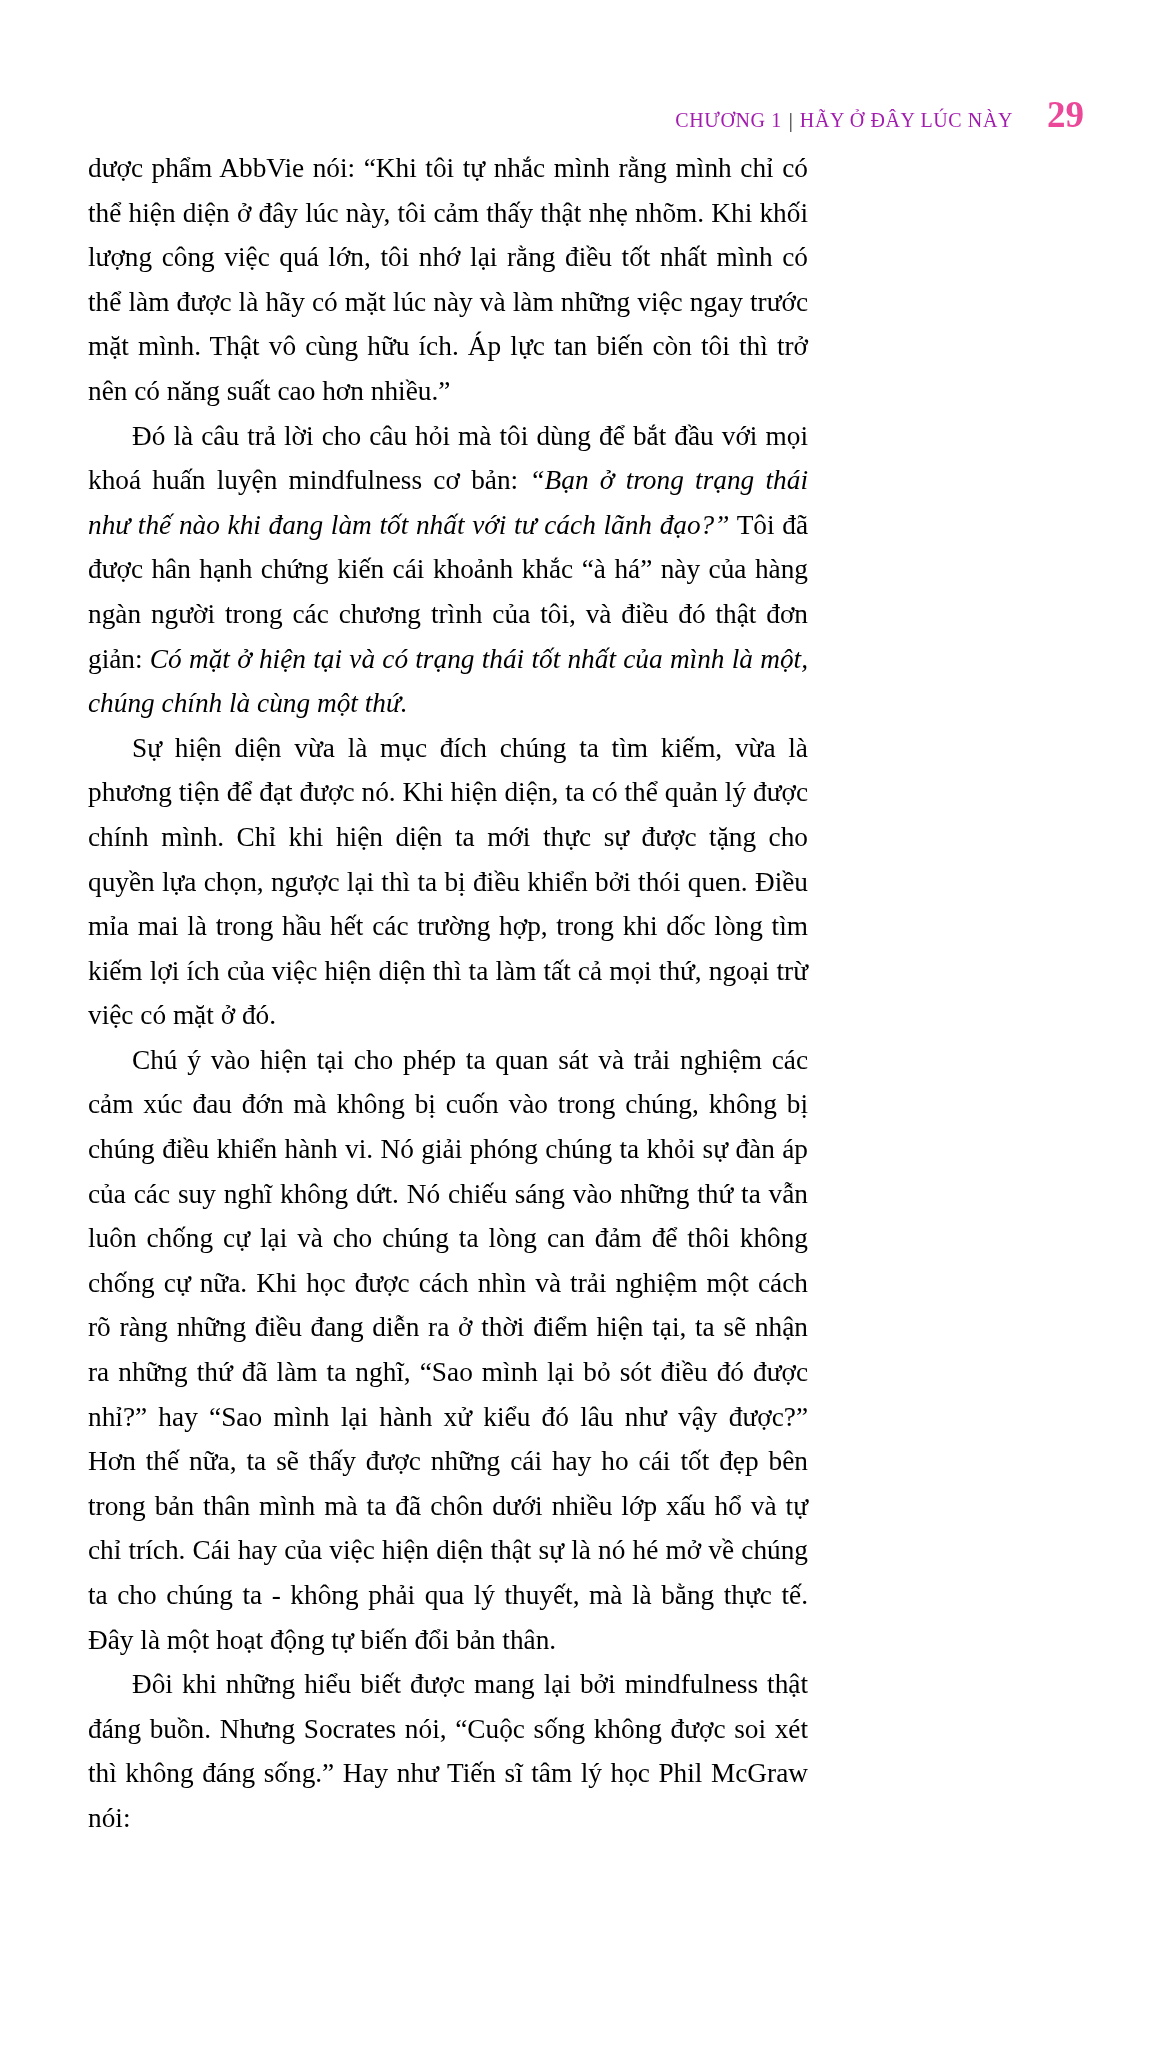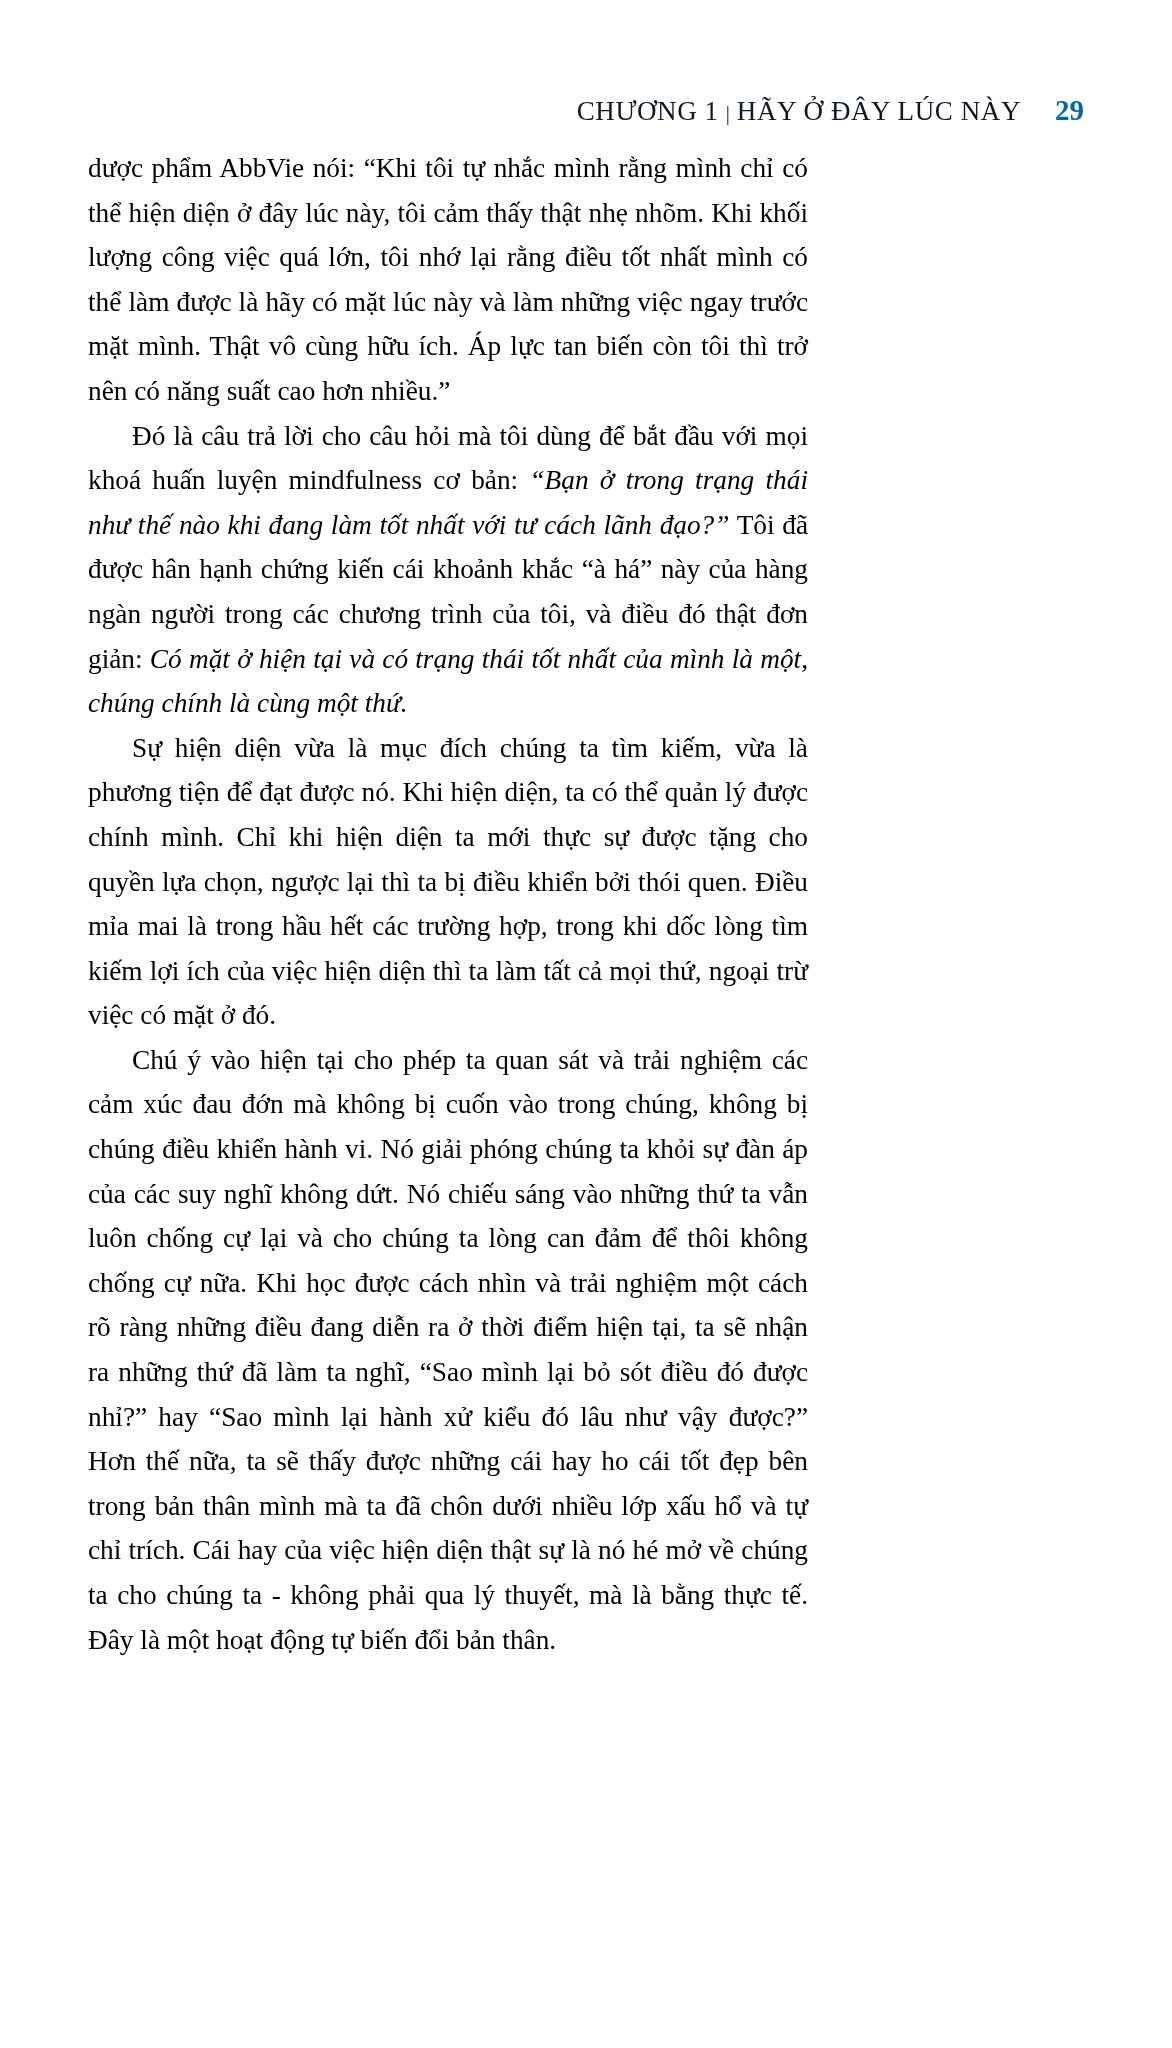--- a/index.html
+++ b/index.html
@@ -33,39 +33,39 @@
     top: 96px;
     left: 88px;
     right: 88px;
     display: flex;
     align-items: baseline;
     justify-content: flex-end;
     height: 34px;
   }
   .running-head-text {
     font-family: "Liberation Serif", "DejaVu Serif", serif;
-    font-size: 27px;
+    font-size: 20px;
     letter-spacing: 0.6px;
     font-variant: small-caps;
     text-transform: uppercase;
     white-space: nowrap;
-    color: #0f172a;
+    color: #a21caf;
   }
   .running-head-sep {
     display: inline-block;
     padding: 0 7px;
     font-size: 20.5px;
     color: #1a1a1a;
   }
   .folio {
-    font-size: 29px;
+    font-size: 37px;
     font-weight: 700;
     margin-left: 34px;
     line-height: 1;
-    color: #0369a1;
+    color: #ec4899;
   }
 
   
   .textblock {
     position: absolute;
     top: 146px;
     left: 88px;
     width: 720px;
   }
 
@@ -99,15 +99,16 @@
     <span class="running-head-sep">|</span>
     <span class="running-head-text">HÃY Ở ĐÂY LÚC NÀY</span>
     <span class="folio">29</span>
   </div>
 
   <div class="textblock" id="body-text-block">
       <p class="para"><span>dược phẩm AbbVie nói: “Khi tôi tự nhắc mình rằng mình chỉ có thể hiện diện ở đây lúc này, tôi cảm thấy thật nhẹ nhõm. Khi khối lượng công việc quá lớn, tôi nhớ lại rằng điều tốt nhất mình có thể làm được là hãy có mặt lúc này và làm những việc ngay trước mặt mình. Thật vô cùng hữu ích. Áp lực tan biến còn tôi thì trở nên có năng suất cao hơn nhiều.”</span></p>
       <p class="para indent"><span>Đó là câu trả lời cho câu hỏi mà tôi dùng để bắt đầu với mọi khoá huấn luyện mindfulness cơ bản: </span><span class="it">“Bạn ở trong trạng thái như thế nào khi đang làm tốt nhất với tư cách lãnh đạo?”</span><span> Tôi đã được hân hạnh chứng kiến cái khoảnh khắc “à há” này của hàng ngàn người trong các chương trình của tôi, và điều đó thật đơn giản: </span><span class="it">Có mặt ở hiện tại và có trạng thái tốt nhất của mình là một, chúng chính là cùng một thứ.</span></p>
       <p class="para indent"><span>Sự hiện diện vừa là mục đích chúng ta tìm kiếm, vừa là phương tiện để đạt được nó. Khi hiện diện, ta có thể quản lý được chính mình. Chỉ khi hiện diện ta mới thực sự được tặng cho quyền lựa chọn, ngược lại thì ta bị điều khiển bởi thói quen. Điều mỉa mai là trong hầu hết các trường hợp, trong khi dốc lòng tìm kiếm lợi ích của việc hiện diện thì ta làm tất cả mọi thứ, ngoại trừ việc có mặt ở đó.</span></p>
       <p class="para indent"><span>Chú ý vào hiện tại cho phép ta quan sát và trải nghiệm các cảm xúc đau đớn mà không bị cuốn vào trong chúng, không bị chúng điều khiển hành vi. Nó giải phóng chúng ta khỏi sự đàn áp của các suy nghĩ không dứt. Nó chiếu sáng vào những thứ ta vẫn luôn chống cự lại và cho chúng ta lòng can đảm để thôi không chống cự nữa. Khi học được cách nhìn và trải nghiệm một cách rõ ràng những điều đang diễn ra ở thời điểm hiện tại, ta sẽ nhận ra những thứ đã làm ta nghĩ, “Sao mình lại bỏ sót điều đó được nhỉ?” hay “Sao mình lại hành xử kiểu đó lâu như vậy được?” Hơn thế nữa, ta sẽ thấy được những cái hay ho cái tốt đẹp bên trong bản thân mình mà ta đã chôn dưới nhiều lớp xấu hổ và tự chỉ trích. Cái hay của việc hiện diện thật sự là nó hé mở về chúng ta cho chúng ta - không phải qua lý thuyết, mà là bằng thực tế. Đây là một hoạt động tự biến đổi bản thân.</span></p>
+      <p class="para indent"><span>Đôi khi những hiểu biết được mang lại bởi mindfulness thật đáng buồn. Nhưng Socrates nói, “Cuộc sống không được soi xét thì không đáng sống.” Hay như Tiến sĩ tâm lý học Phil McGraw nói:</span></p>
     </div>
 
 </div>
 
 </body></html>

